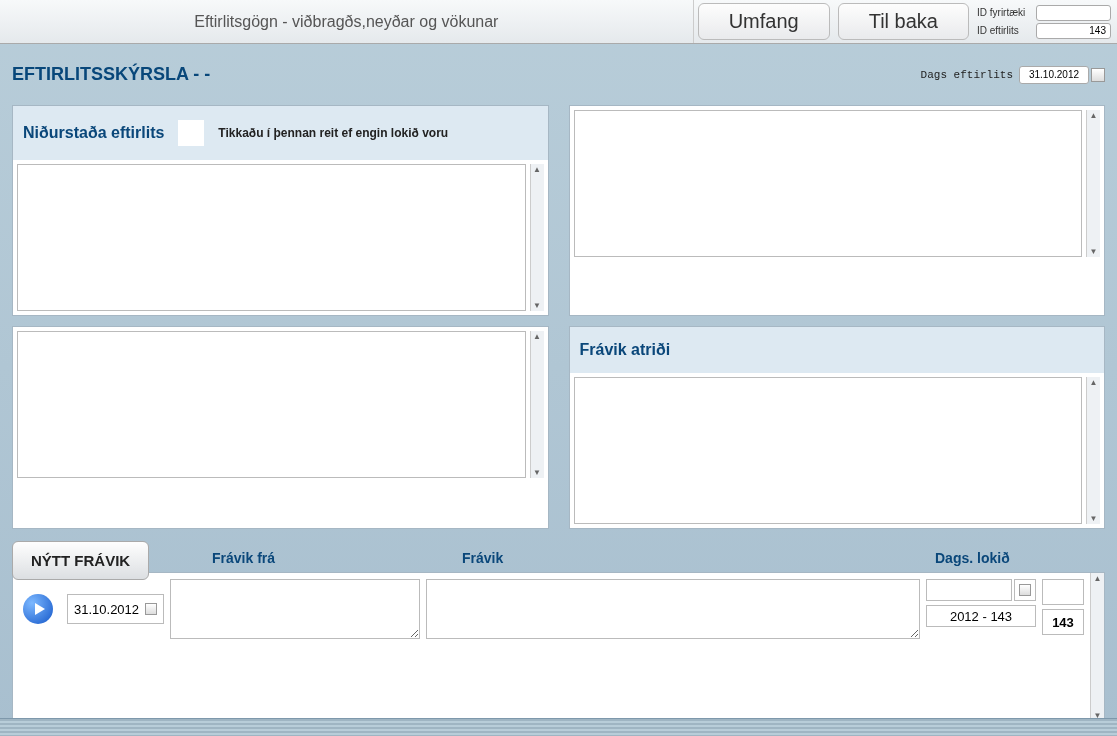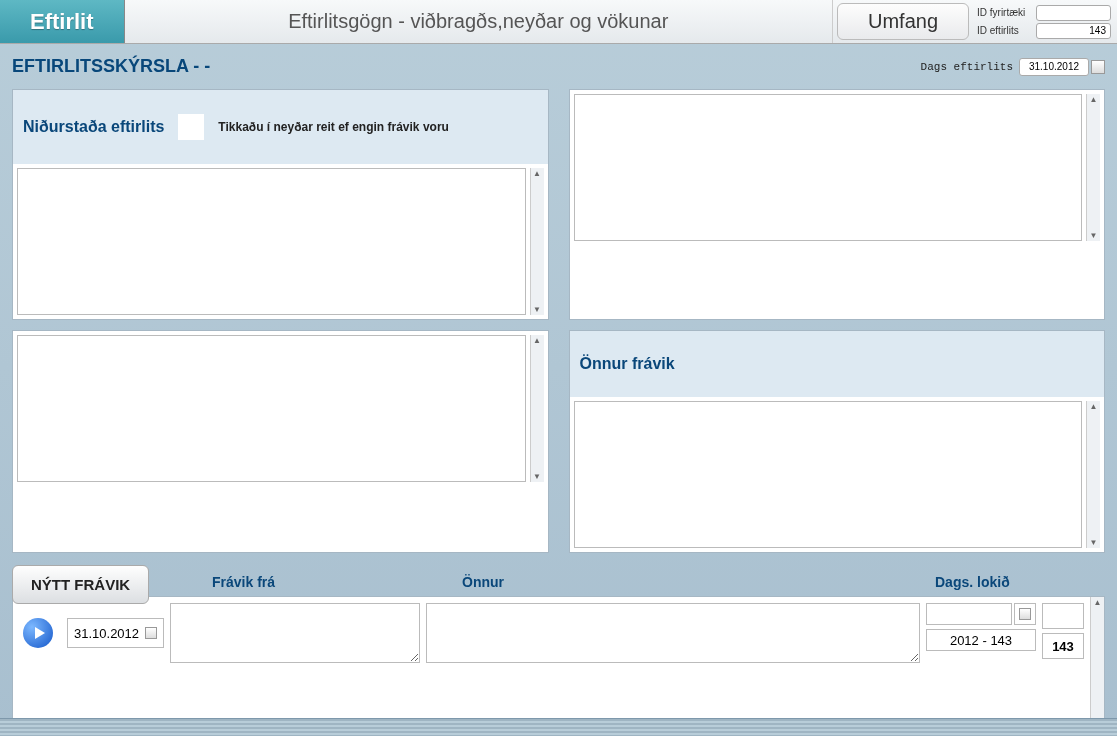--- a/index.html
+++ b/index.html
@@ -26,21 +26,21 @@
       font-size: 22px;
       padding: 0 30px;
       display: flex;
       align-items: center;
       border-right: 1px solid #888;
       text-shadow: 0 1px 1px rgba(0,0,0,0.3);
     }
 
     .header-title {
       flex: 1;
-      font-size: 20px;
+      font-size: 16px;
       color: #555;
       display: flex;
       align-items: center;
       justify-content: center;
       border-right: 1px solid #ccc;
     }
 
     .header-btn {
       background: linear-gradient(to bottom, #fdfdfd, #e9eaec);
       border: 1px solid #bbb;
@@ -79,21 +79,21 @@
       border-radius: 3px;
       font-size: 10px;
       text-align: right;
       padding: 0 4px;
       background: #fff;
     }
 
     .report-bar {
       display: flex;
       align-items: center;
-      padding: 12px 12px;
+      padding: 20px 12px;
       font-weight: bold;
       color: #08477a;
       font-size: 18px;
     }
     .report-bar .spacer { flex: 1; }
     .dags-label { font-size: 11px; font-weight: normal; color: #222; margin-right: 6px; font-family: Liberation Mono, monospace; }
     .dags-input {
       width: 70px;
       height: 18px;
       border: 1px solid #aaa;
@@ -116,21 +116,21 @@
       gap: 10px 20px;
       padding: 0 12px;
     }
 
     .panel {
       background: #fff;
       border: 1px solid #a6b7c4;
     }
     .panel-header {
       background: #dde9f2;
-      padding: 24px 10px;
+      padding: 14px 10px;
       font-weight: bold;
       color: #0a477a;
       font-size: 16px;
       display: flex;
       align-items: center;
       gap: 14px;
     }
     .panel-header .chk {
       width: 26px; height: 26px;
       background: #fff;
@@ -264,23 +264,23 @@
       bottom: 0; left: 0; right: 0;
       height: 18px;
       background: repeating-linear-gradient(#9fb5c3,#9fb5c3 2px,#b8cdd9 2px,#b8cdd9 4px);
       border-top: 1px solid #7e98ab;
     }
   </style>
 </head>
 <body>
 
 <div class="header">
-  <div class="tab-active">Eftirlit</div>
   <div class="header-title">Eftirlitsgögn - viðbragðs,neyðar og vökunar</div>
   <div class="header-btn">Umfang</div>
+  <div class="header-btn">Til baka</div>
   <div class="header-ids">
     <div class="id-row">
       <span class="id-label">ID fyrirtæki</span>
       <input class="id-input" value="" style="">
     </div>
     <div class="id-row">
       <span class="id-label">ID eftirlits</span>
       <input class="id-input" value="143" style="">
     </div>
   </div>
@@ -292,21 +292,21 @@
   <span class="dags-label">Dags eftirlits</span>
   <input class="dags-input" value="31.10.2012" style="">
   <span class="cal-icon"></span>
 </div>
 
 <div class="panels">
   <div class="panel">
     <div class="panel-header">
       <span>Niðurstaða eftirlits</span>
       <span class="chk"></span>
-      <span class="chk-label">Tikkaðu í neyðar reit ef engin frávik voru</span>
+      <span class="chk-label">Tikkaðu í þennan reit ef engin lokið voru</span>
     </div>
     <div class="panel-body">
       <textarea class="ta" style=""></textarea>
       <div class="scroll-col">
           <span class="arr">▲</span>
           <span class="arr">▼</span>
         </div>
     </div>
   </div>
 
@@ -325,37 +325,37 @@
       <textarea class="ta" style=""></textarea>
       <div class="scroll-col">
           <span class="arr">▲</span>
           <span class="arr">▼</span>
         </div>
     </div>
   </div>
 
   <div class="panel">
     <div class="panel-header">
-      <span>Önnur frávik</span>
+      <span>Frávik atriði</span>
     </div>
     <div class="panel-body">
       <textarea class="ta" style=""></textarea>
       <div class="scroll-col">
           <span class="arr">▲</span>
           <span class="arr">▼</span>
         </div>
     </div>
   </div>
 </div>
 
 <div class="lower">
   <button class="new-btn">NÝTT FRÁVIK</button>
   <div class="col-headers">
     <span class="c1">Frávik frá</span>
-    <span class="c2">Önnur</span>
+    <span class="c2">Frávik</span>
     <span class="c3">Dags. lokið</span>
   </div>
 
   <div class="grid">
     <div class="grid-main">
       <div class="row">
         <div class="play"></div>
         <div class="cell date-cell">
           <span>31.10.2012</span>
           <span class="mini-cal"></span>

